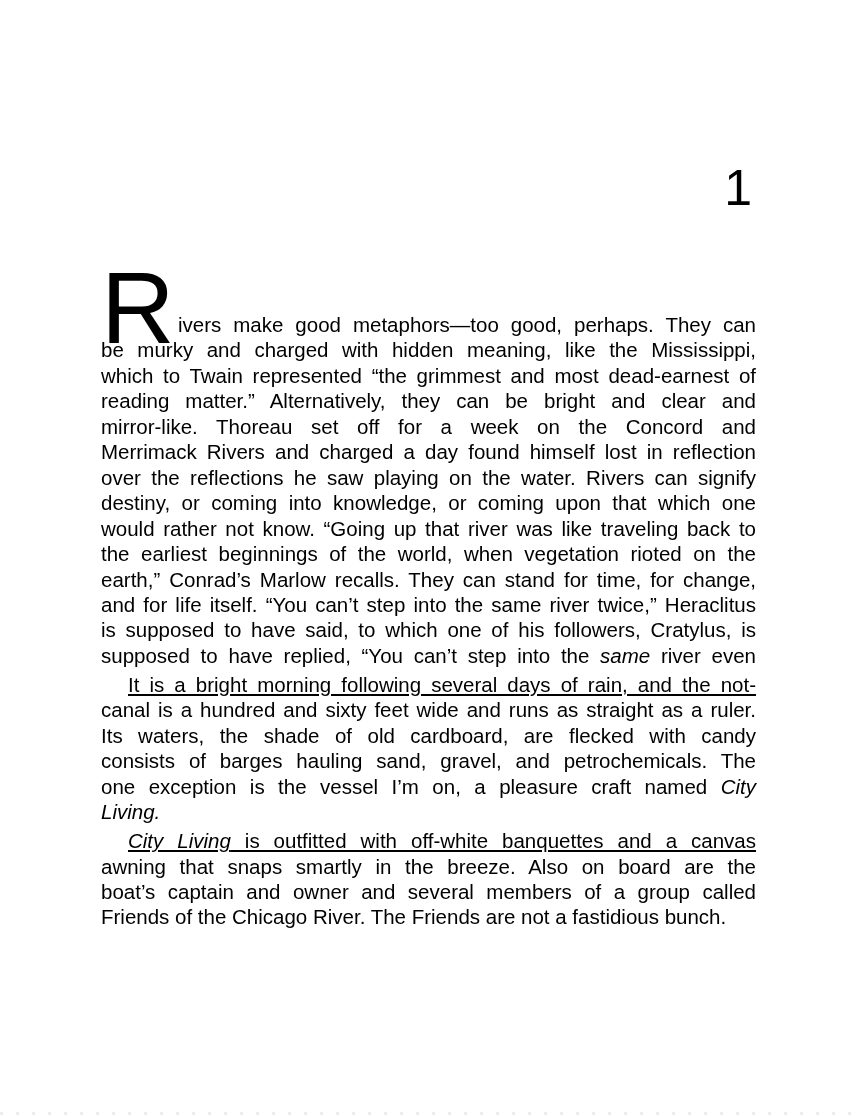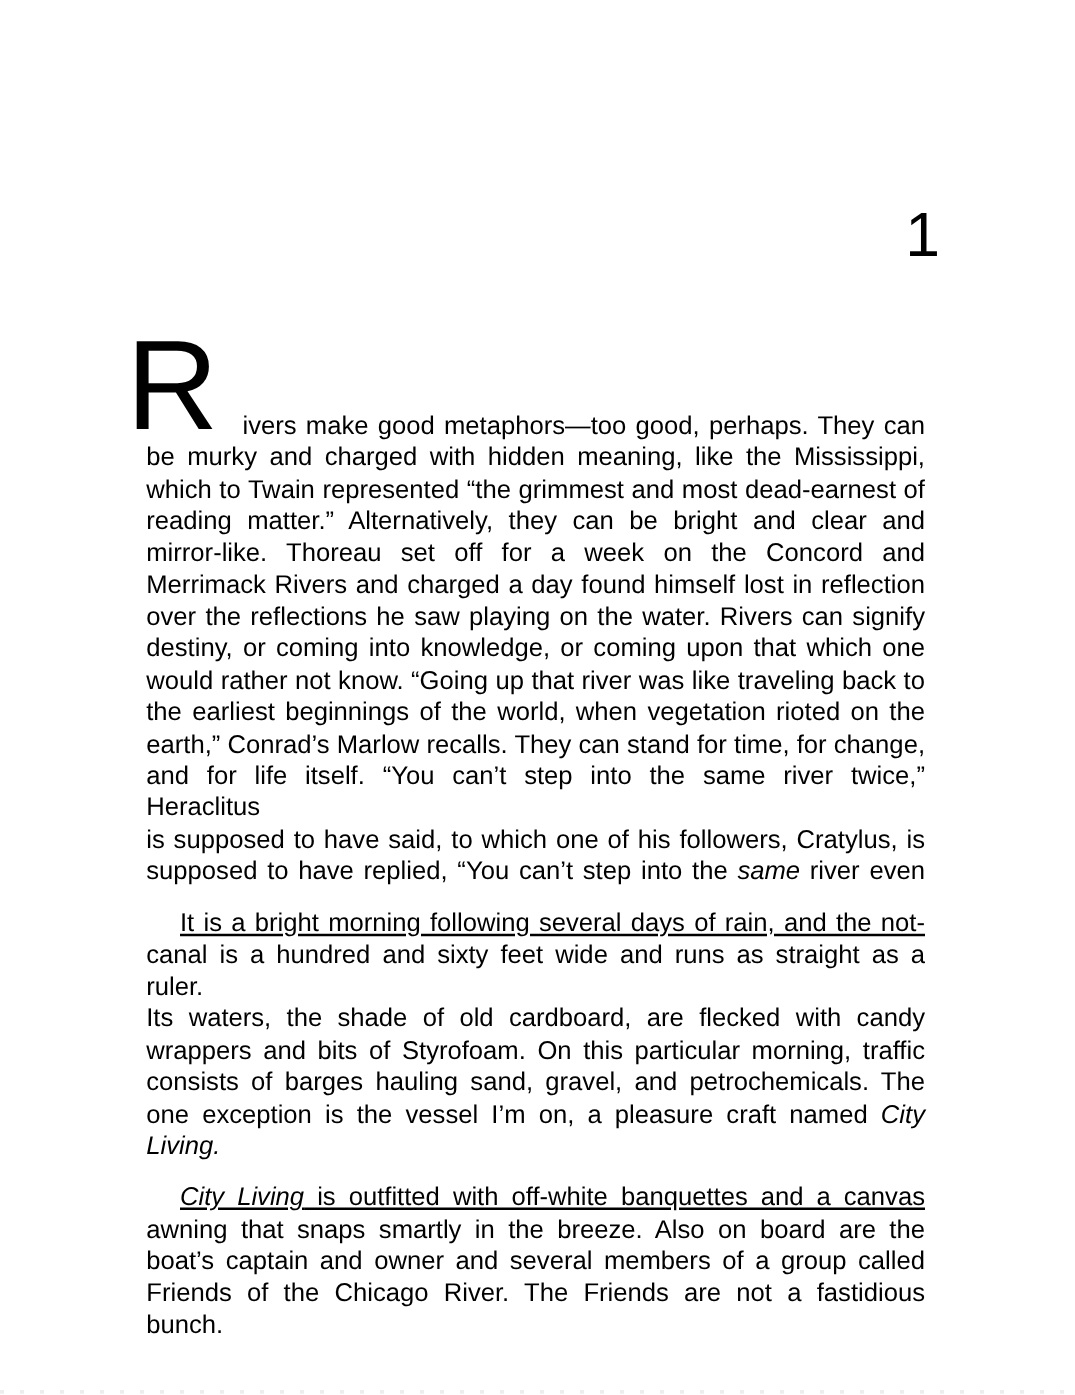--- a/index.html
+++ b/index.html
@@ -29,21 +29,21 @@
     line-height: 25.45px;
   }
   .dropcap {
     position: absolute;
     left: 0;
     top: -55px;
     font-size: 102px;
     line-height: 102px;
     z-index: 2;
   }
-  .para { margin: 16px; }
+  .para { margin: 0; }
   .para.indent { margin-top: 3.5px; }
   .line {
     text-align: justify;
     text-align-last: justify;
     white-space: normal;
   }
   .line.last { text-align-last: left; }
   .para.dropcap-para .line.first { padding-left: 77px; }
   .para.indent .line.first { padding-left: 27px; text-decoration: underline; }
   em { font-style: italic; }
@@ -82,21 +82,20 @@
           <div class="line"><span>the earliest beginnings of the world, when vegetation rioted on the</span></div>
           <div class="line"><span>earth,” Conrad’s Marlow recalls. They can stand for time, for change,</span></div>
           <div class="line"><span>and for life itself. “You can’t step into the same river twice,” Heraclitus</span></div>
           <div class="line"><span>is supposed to have said, to which one of his followers, Cratylus, is</span></div>
           <div class="line"><span>supposed to have replied, “You can’t step into the </span><em>same</em><span> river even</span></div>
         </div>
         <div class="para indent">
           <div class="line first"><span>It is a bright morning following several days of rain, and the not-</span></div>
           <div class="line"><span>canal is a hundred and sixty feet wide and runs as straight as a ruler.</span></div>
           <div class="line"><span>Its waters, the shade of old cardboard, are flecked with candy</span></div>
-          <div class="line"><span>wrappers and bits of Styrofoam. On this particular morning, traffic</span></div>
           <div class="line"><span>consists of barges hauling sand, gravel, and petrochemicals. The</span></div>
           <div class="line"><span>one exception is the vessel I’m on, a pleasure craft named </span><em>City</em></div>
           <div class="line last"><em>Living.</em></div>
         </div>
         <div class="para indent">
           <div class="line first"><em>City Living</em><span> is outfitted with off-white banquettes and a canvas</span></div>
           <div class="line"><span>awning that snaps smartly in the breeze. Also on board are the</span></div>
           <div class="line"><span>boat’s captain and owner and several members of a group called</span></div>
           <div class="line last"><span>Friends of the Chicago River. The Friends are not a fastidious bunch.</span></div>
         </div>

